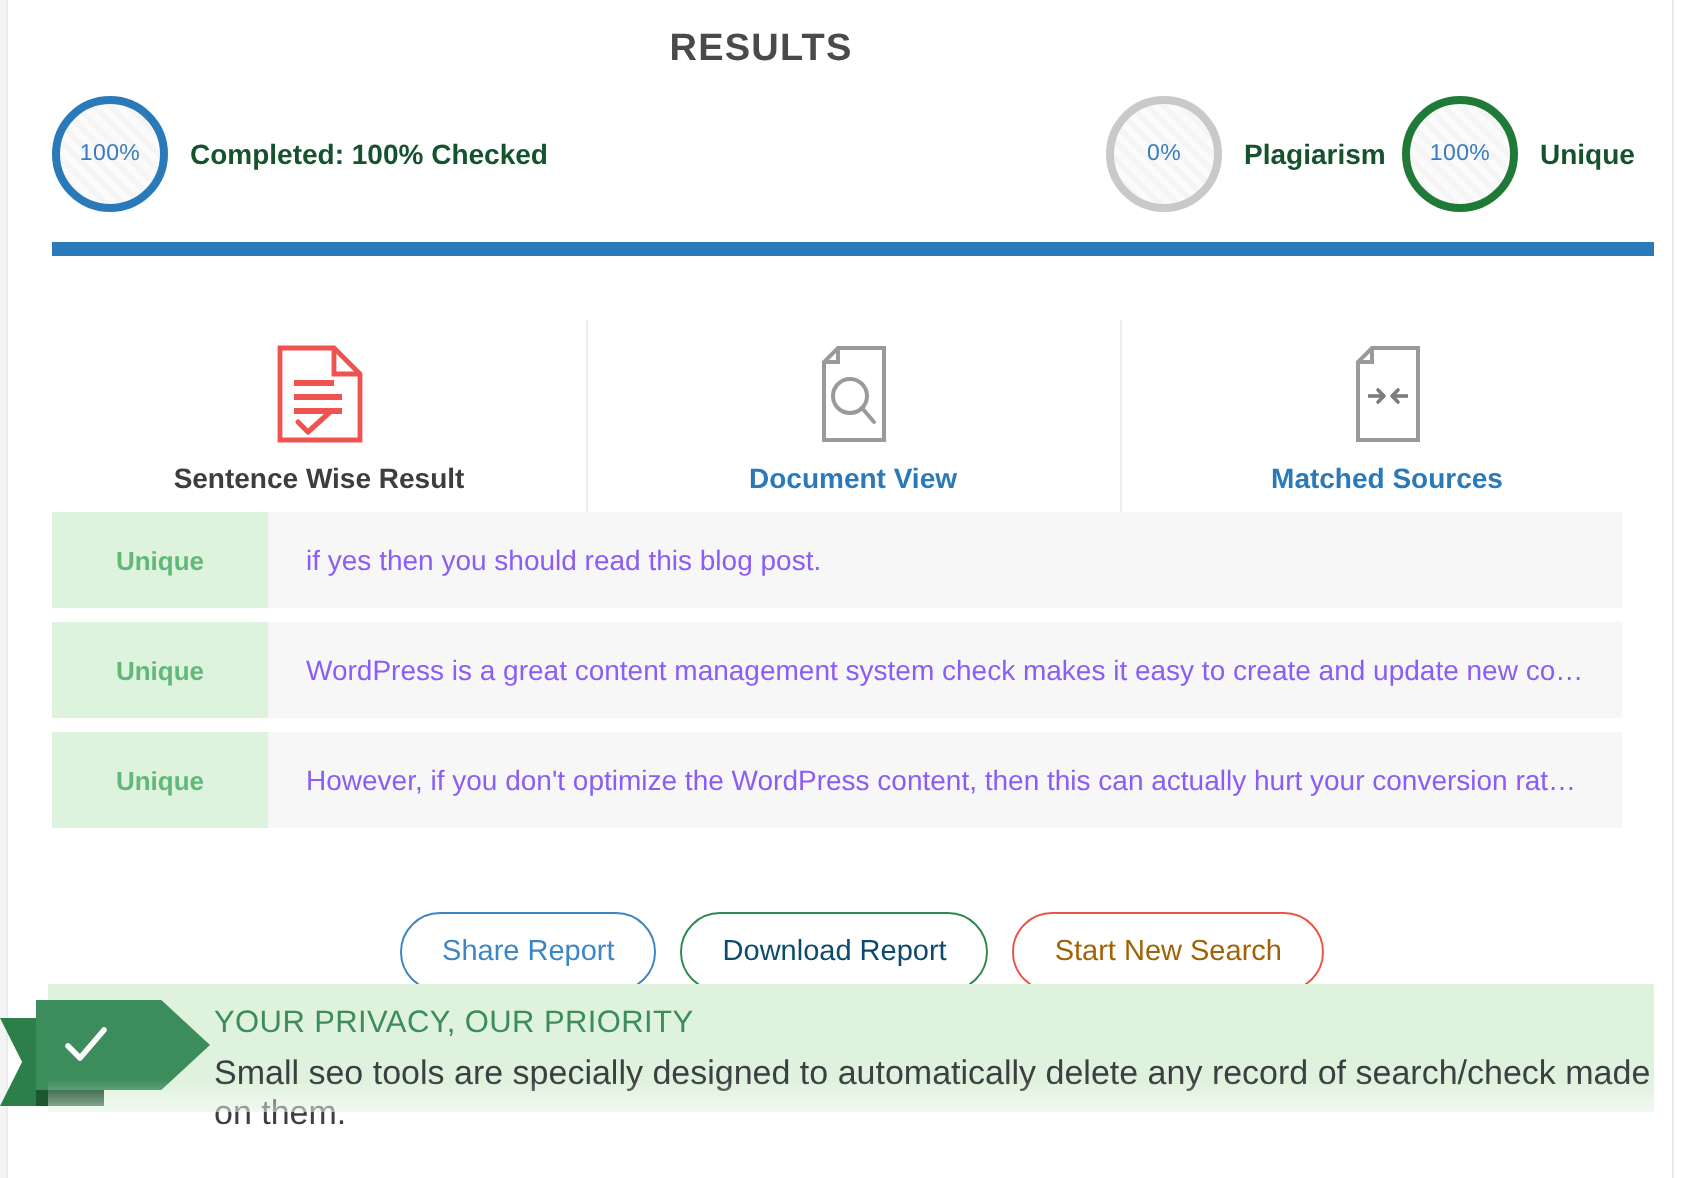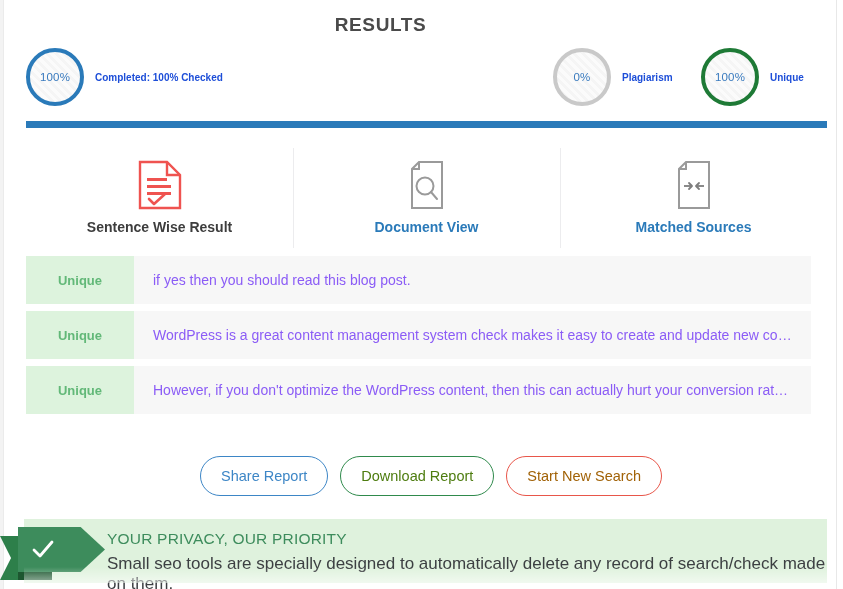--- a/index.html
+++ b/index.html
@@ -70,38 +70,38 @@
     color: #3a7bbf;
     font-weight: normal;
     letter-spacing: 0.2px;
   }
   .ring.blue  { border-color: #2a7ab9; }
   .ring.gray  { border-color: #c9c9c9; }
   .ring.green { border-color: #1e7a36; }
 
   .stat-label {
     margin-left: 11px;
-    font-size: 10px;
+    font-size: 14px;
     font-weight: bold;
-    color: #1d4ed8;
+    color: #14532d;
     white-space: nowrap;
   }
 
   
   .progress-bar {
     position: absolute;
     left: 26px; top: 121px;
     width: 801px; height: 7px;
     background: #2a7ab9;
   }
 
   
   .tabs {
     position: absolute;
-    left: 26px; top: 148px;
+    left: 26px; top: 160px;
     width: 801px; height: 100px;
     display: flex;
   }
   .tab {
     flex: 1 1 0;
     display: flex;
     flex-direction: column;
     align-items: center;
     justify-content: flex-start;
     position: relative;
@@ -184,27 +184,27 @@
     border-radius: 21px;
     background: #ffffff;
     display: flex;
     align-items: center;
     justify-content: center;
     font-size: 14.5px;
     cursor: pointer;
     white-space: nowrap;
   }
   .btn.blue  { border: 1px solid #3d86c6; color: #3d86c6; }
-  .btn.green { border: 1px solid #2f8a4c; color: #4d7c0f; }
+  .btn.green { border: 1px solid #2f8a4c; color: #0c4a6e; }
   .btn.red   { border: 1px solid #e8564a; color: #a16207; }
 
   
   .privacy {
     position: absolute;
-    left: 24px; top: 519px;
+    left: 24px; top: 492px;
     width: 803px; height: 64px;
     background: #dff2dd;
   }
   .privacy-fade {
     position: absolute;
     left: 0; bottom: 0; width: 100%; height: 16px;
     background: linear-gradient(to bottom, rgba(223,242,221,0) 0%, rgba(255,255,255,0.55) 100%);
   }
   .ribbon {
     position: absolute;

